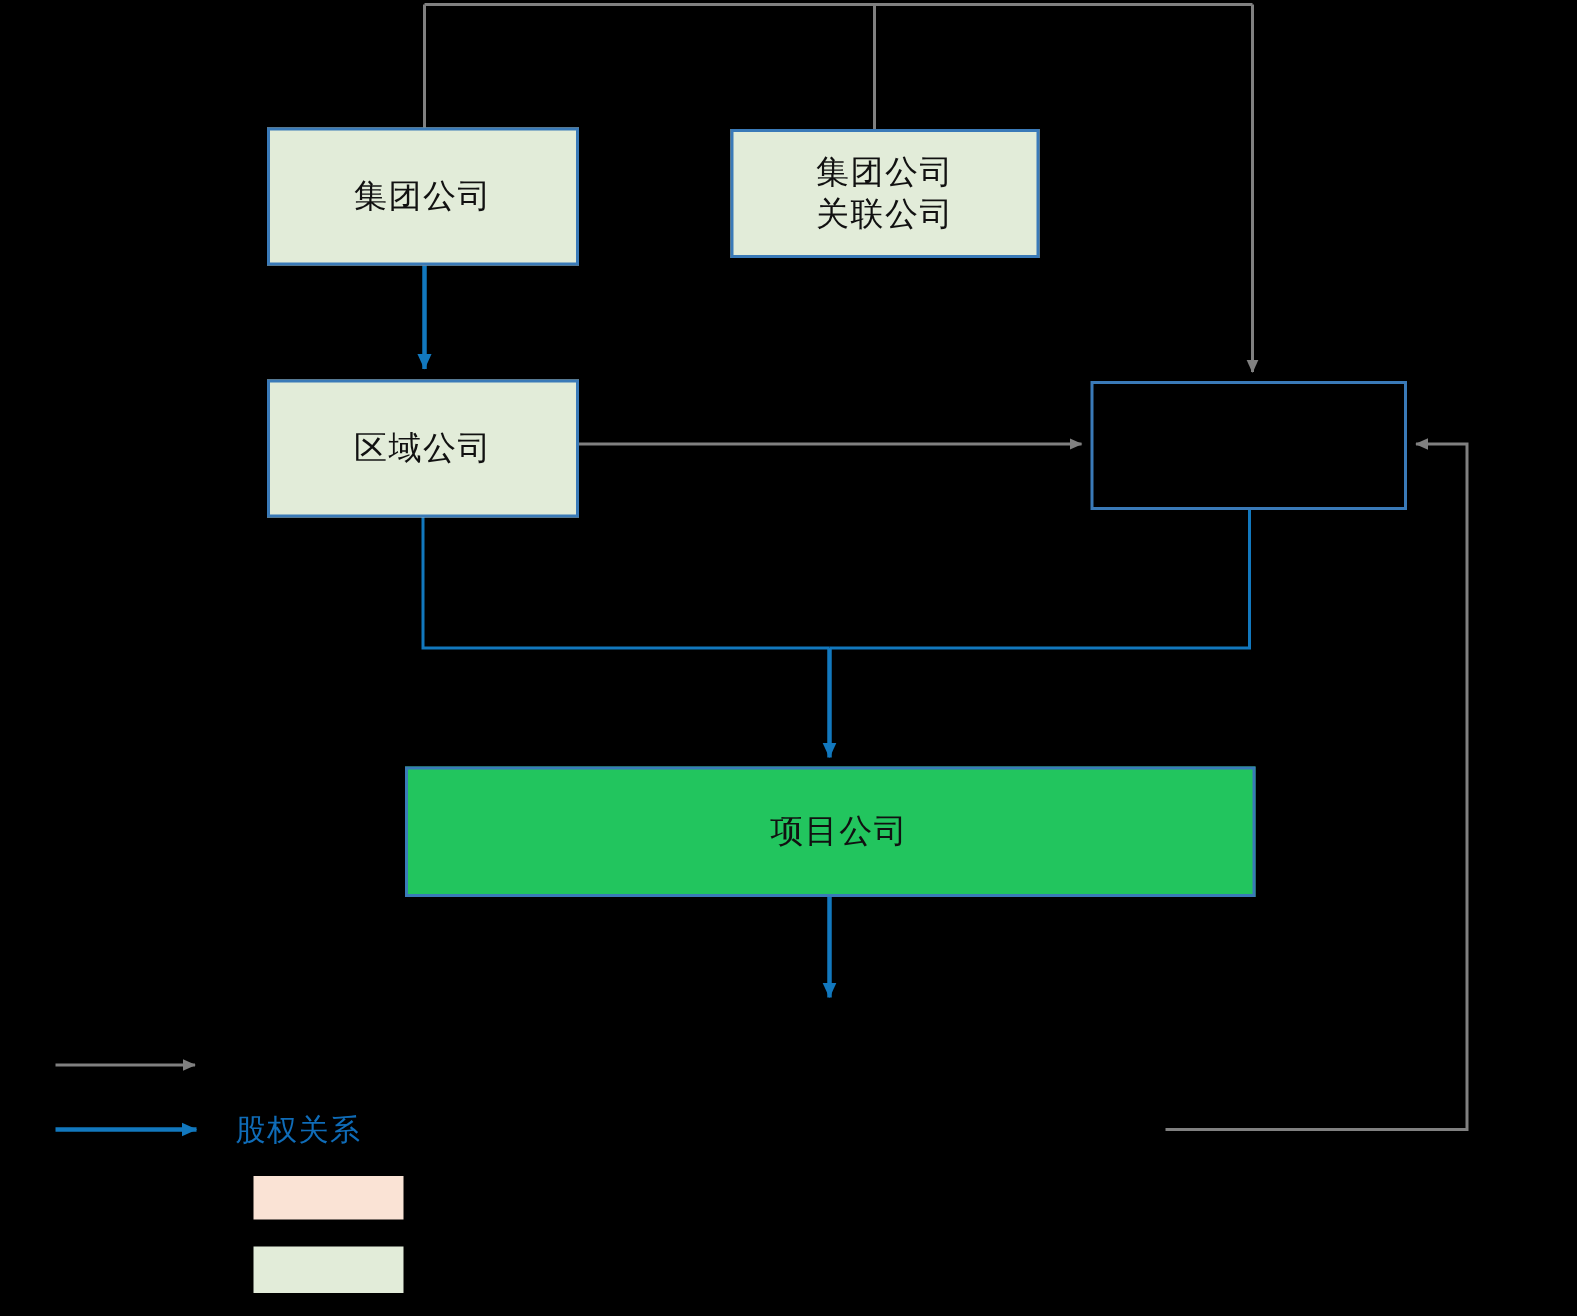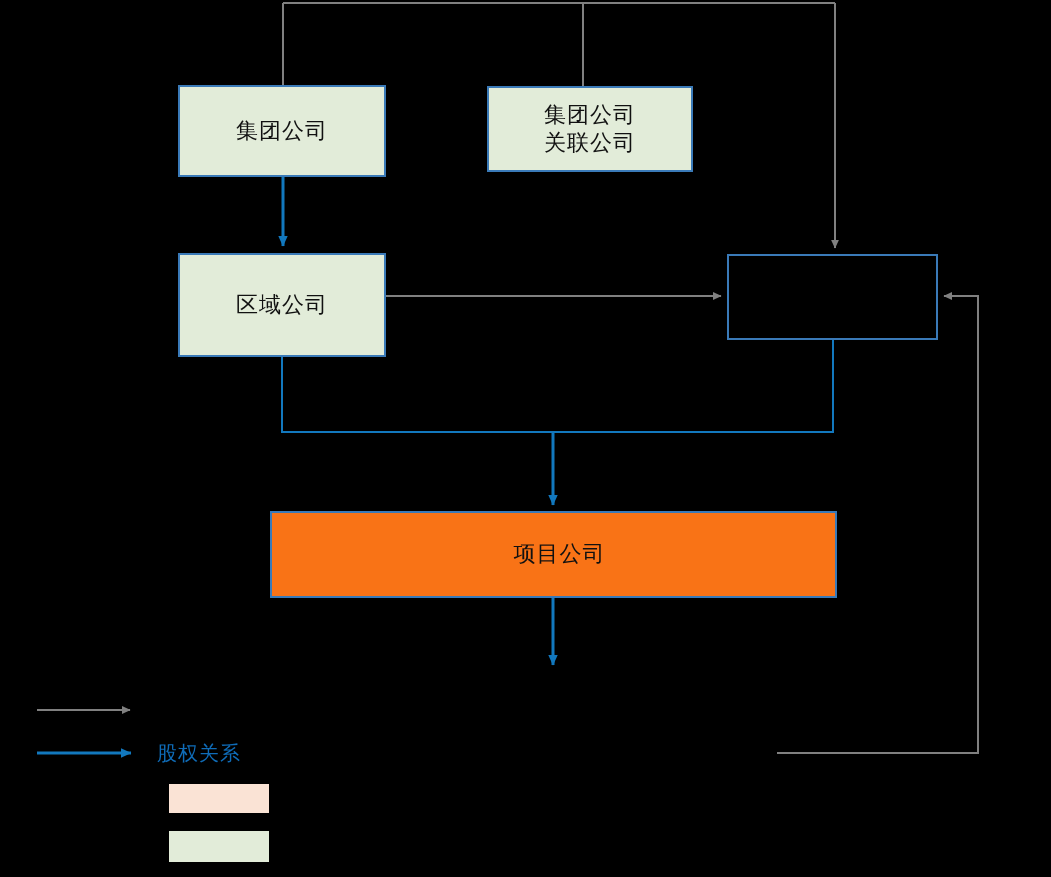--- a/index.html
+++ b/index.html
@@ -28,21 +28,21 @@
     align-items: center;
     justify-content: center;
     text-align: center;
     color: #111111;
     font-size: 22px;
     line-height: 1.28;
     letter-spacing: 1px;
     white-space: pre-line;
   }
   .node.green { background: #e2ecd9; }
-  .node.peach { background: #f97316; padding-left: 12px; }
+  .node.peach { background: #22c55e; padding-left: 12px; }
   .node.empty { background: #000000; }
 
   .legend-label {
     position: absolute;
     color: #0f6cb8;
     font-weight: normal;
     font-size: 20px;
     letter-spacing: 1px;
     font-family: "Liberation Serif", "DejaVu Serif", serif;
   }
@@ -98,21 +98,21 @@
     <path d="M37,710 L130,710" stroke="#808080" stroke-width="2" fill="none" marker-end="url(#grayhead)"></path>
 
     <path d="M37,753 L131,753" stroke="#1278be" stroke-width="3" fill="none" marker-end="url(#bluehead)"></path>
   </svg>
 
   <div class="node green" style="left:178px; top:85px; width:208px; height:92px;">集团公司</div>
 
   <div class="node green" style="left:487px; top:86px; width:206px; height:86px;">集团公司
 关联公司</div>
 
-  <div class="node green" style="left:178px; top:253px; width:208px; height:104px;">区域公司</div>
+  <div class="node green" style="left:178px; top:253px; width:208px; height:92px;">区域公司</div>
 
   <div class="node empty" style="left:727px; top:254px; width:211px; height:86px;"></div>
 
   <div class="node peach" style="left:270px; top:511px; width:567px; height:87px;">项目公司</div>
 
   <div class="legend-label" style="left:157px; top:740px;">股权关系</div>
 
   <div class="swatch" style="left:169px; top:784px; width:100px; height:29px; background:#fae3d5;"></div>
 
   <div class="swatch" style="left:169px; top:831px; width:100px; height:31px; background:#e2ecd9;"></div>

